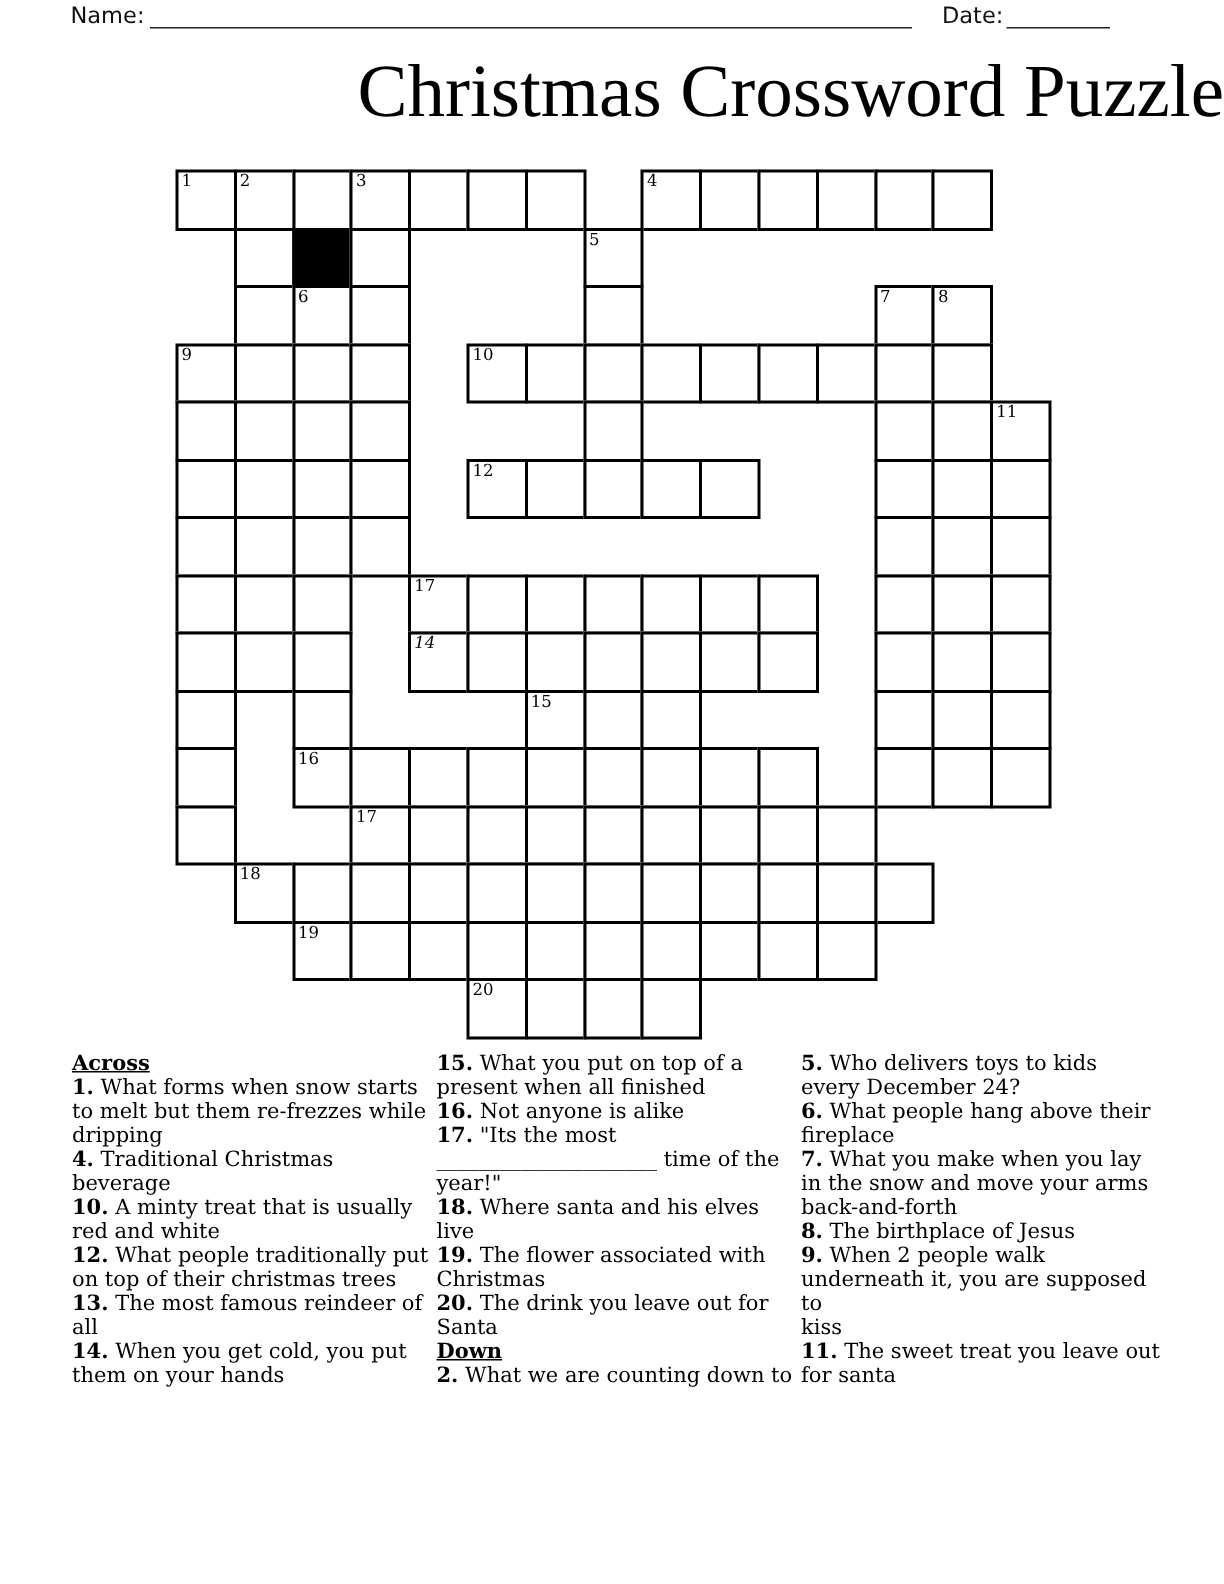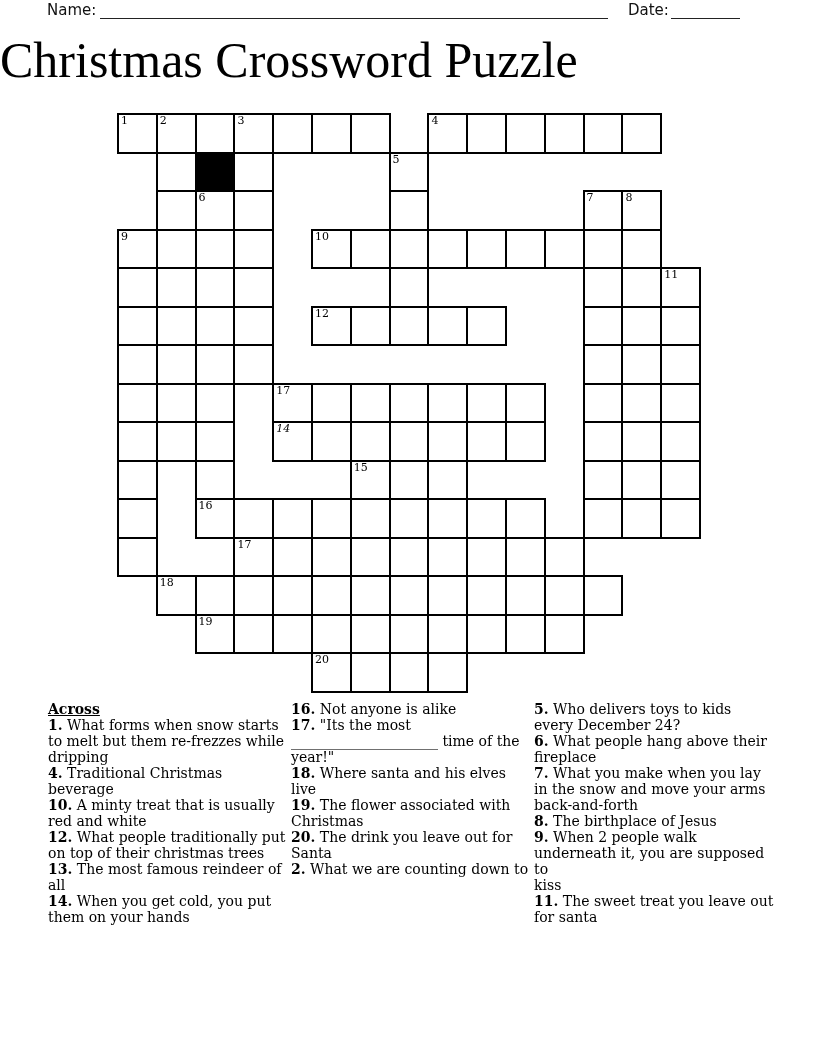--- a/index.html
+++ b/index.html
@@ -7,21 +7,21 @@
         font-family:"DejaVu Serif",serif;color:#000;}
   
   .hdr-label{position:absolute;top:1px;font-family:"DejaVu Sans",sans-serif;
              font-size:15px;line-height:18px;color:#111;}
   #name-label{left:47px;}
   #date-label{left:628px;}
   .fill-line{position:absolute;top:2px;height:16px;border-bottom:1.5px solid #222;}
   #name-line{left:100px;width:508px;}
   #date-line{left:671px;width:69px;}
   
-  .title{position:absolute;top:30px;left:0;width:816px;text-align:left;
+  .title{position:absolute;top:30px;left:0;width:816px;text-align:right;
          font-family:"Liberation Serif",serif;font-size:50px;line-height:60px;
          font-weight:400;white-space:nowrap;}
   
   #grid{position:absolute;left:117px;top:113px;width:586px;height:582px;}
   .cell{position:absolute;width:40.8px;height:40.5px;box-sizing:border-box;
         border:2px solid #000;background:#fff;}
   .cell.black{background:#000;}
   .cellnum{position:absolute;top:0px;left:2px;font-family:"DejaVu Serif",serif;
            font-size:11px;line-height:12px;}
   
@@ -245,29 +245,32 @@
         <div class="clue"><b>10.</b> A minty treat that is usually
 red and white</div>
         <div class="clue"><b>12.</b> What people traditionally put
 on top of their christmas trees</div>
         <div class="clue"><b>13.</b> The most famous reindeer of
 all</div>
         <div class="clue"><b>14.</b> When you get cold, you put
 them on your hands</div>
       </div>
     <div id="clue-col-2" class="clue-col">
+        <div class="clue"><b>15.</b> What you put on top of a
+present when all finished</div>
         <div class="clue"><b>16.</b> Not anyone is alike</div>
         <div class="clue"><b>17.</b> "Its the most
 _____________________ time of the
 year!"</div>
         <div class="clue"><b>18.</b> Where santa and his elves live</div>
         <div class="clue"><b>19.</b> The flower associated with
 Christmas</div>
         <div class="clue"><b>20.</b> The drink you leave out for
 Santa</div>
+        <div class="clue-header">Down</div>
         <div class="clue"><b>2.</b> What we are counting down to</div>
       </div>
     <div id="clue-col-3" class="clue-col">
         <div class="clue"><b>5.</b> Who delivers toys to kids
 every December 24?</div>
         <div class="clue"><b>6.</b> What people hang above their
 fireplace</div>
         <div class="clue"><b>7.</b> What you make when you lay
 in the snow and move your arms
 back-and-forth</div>

